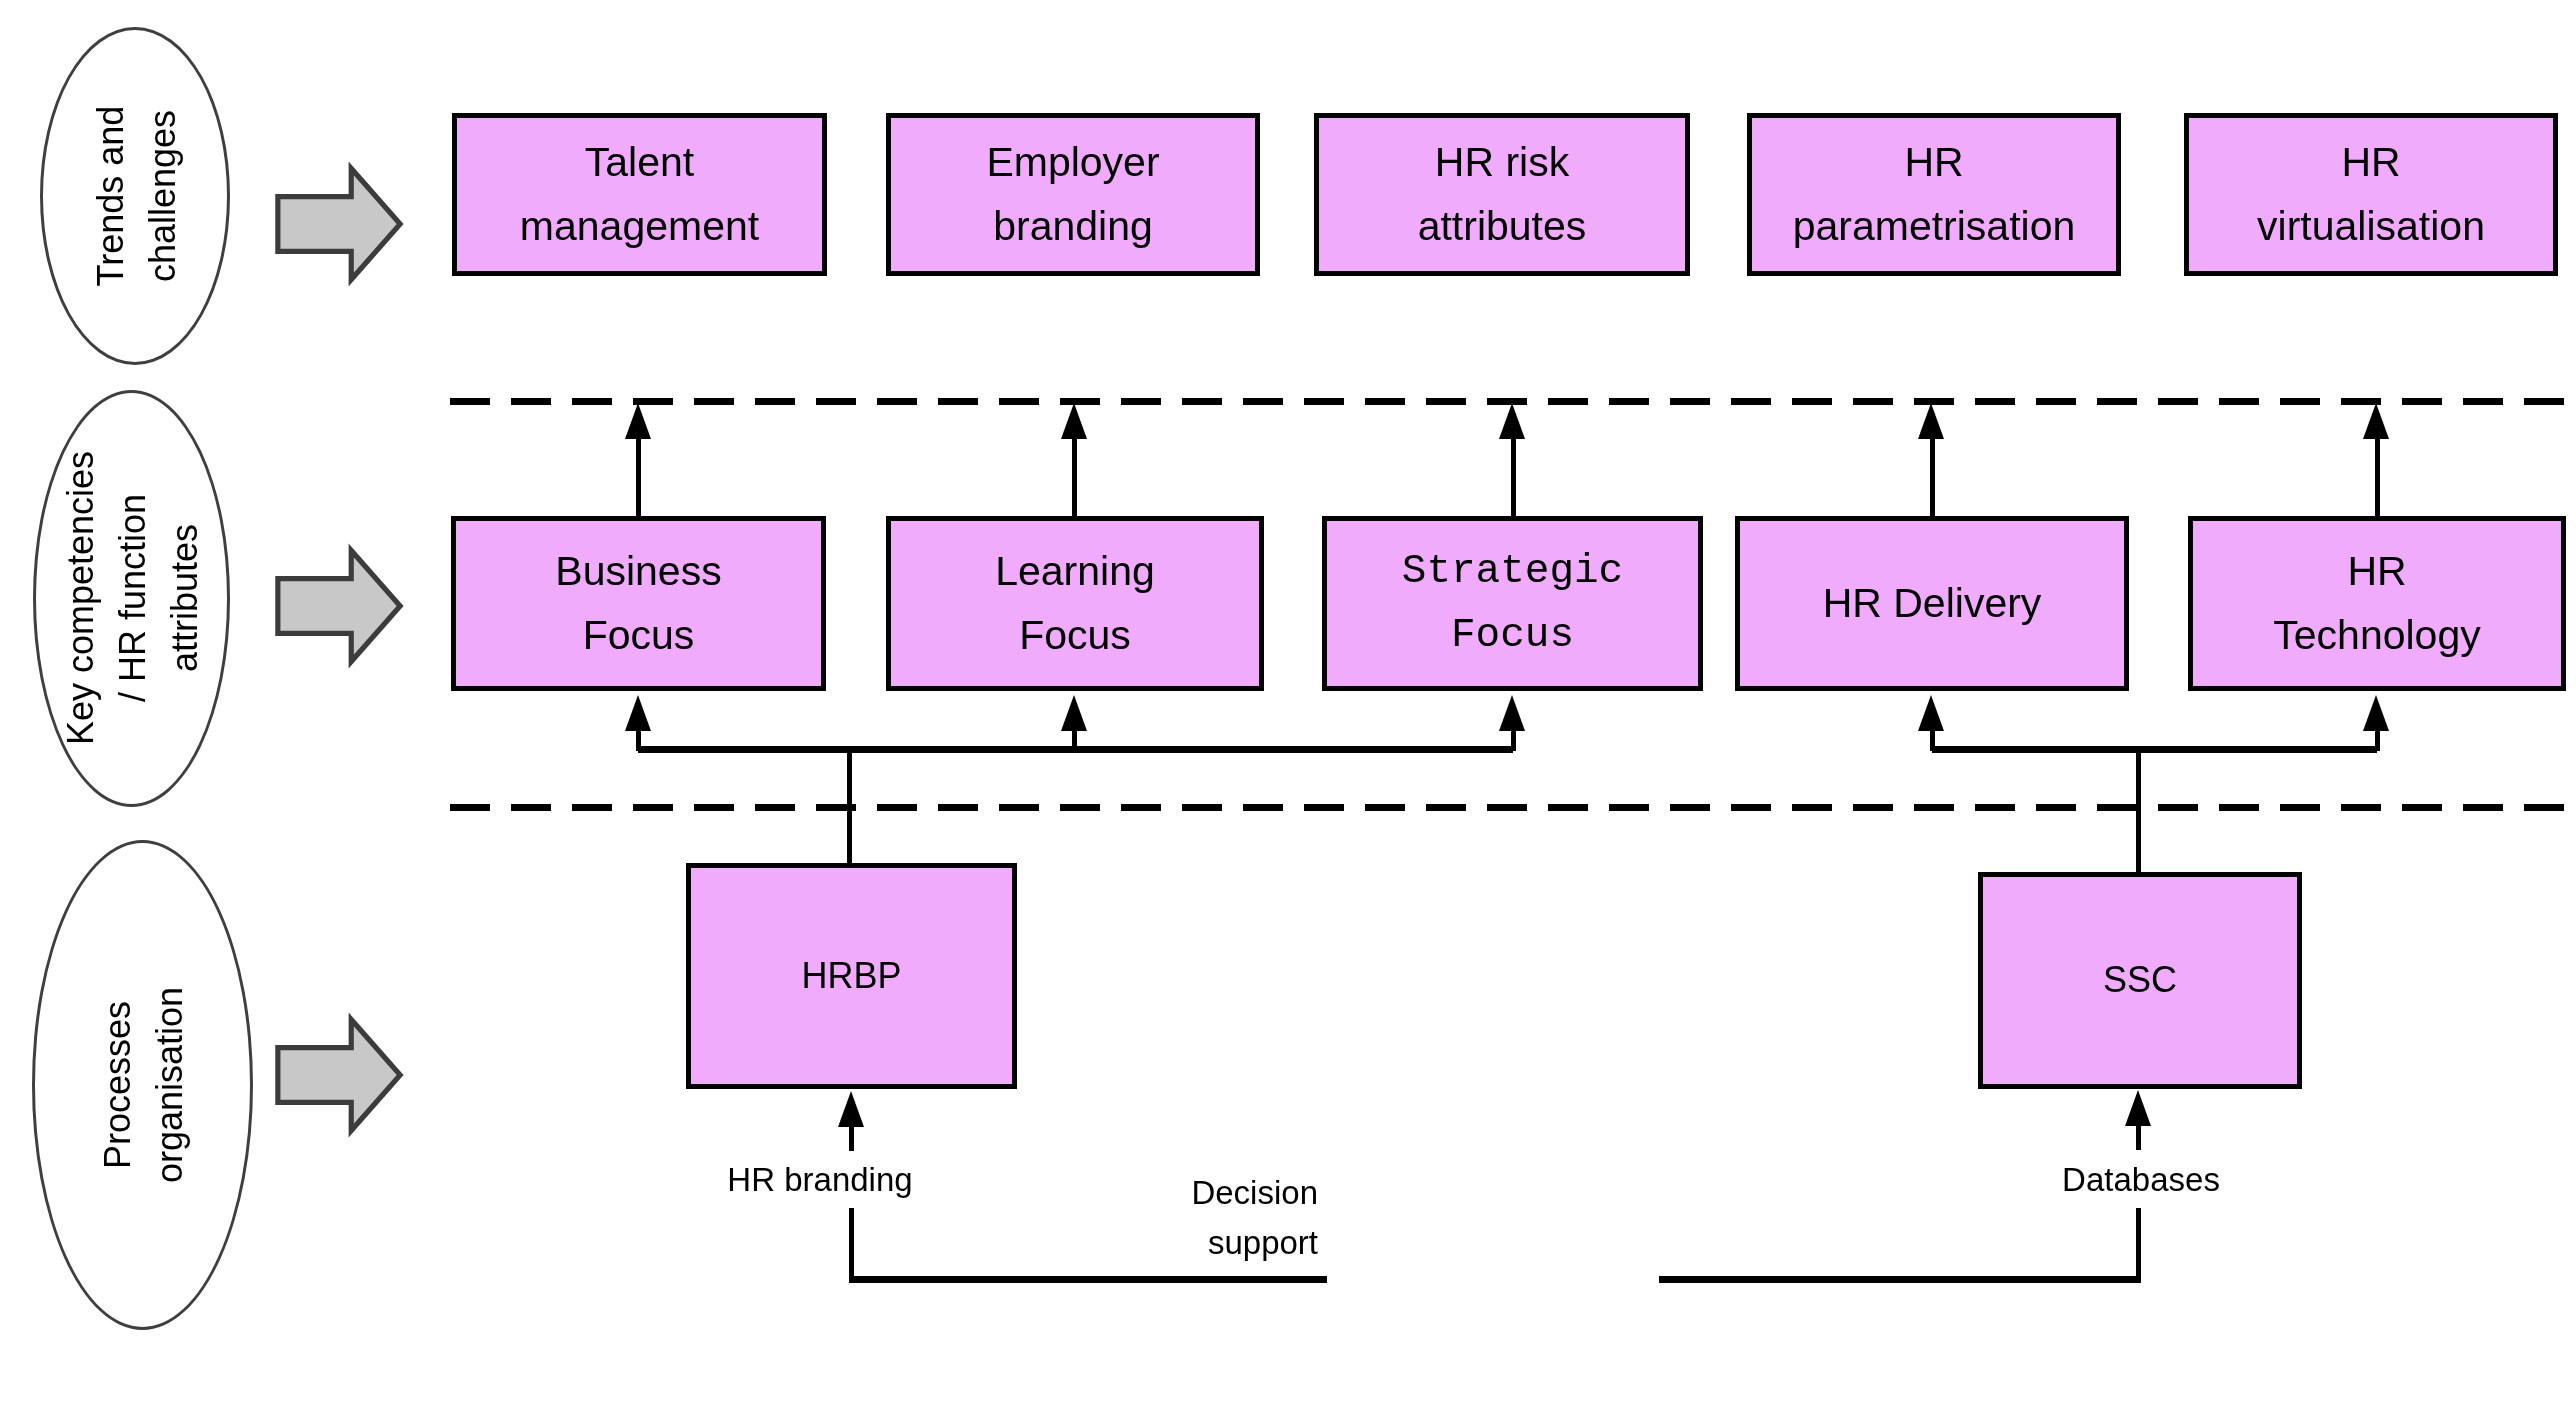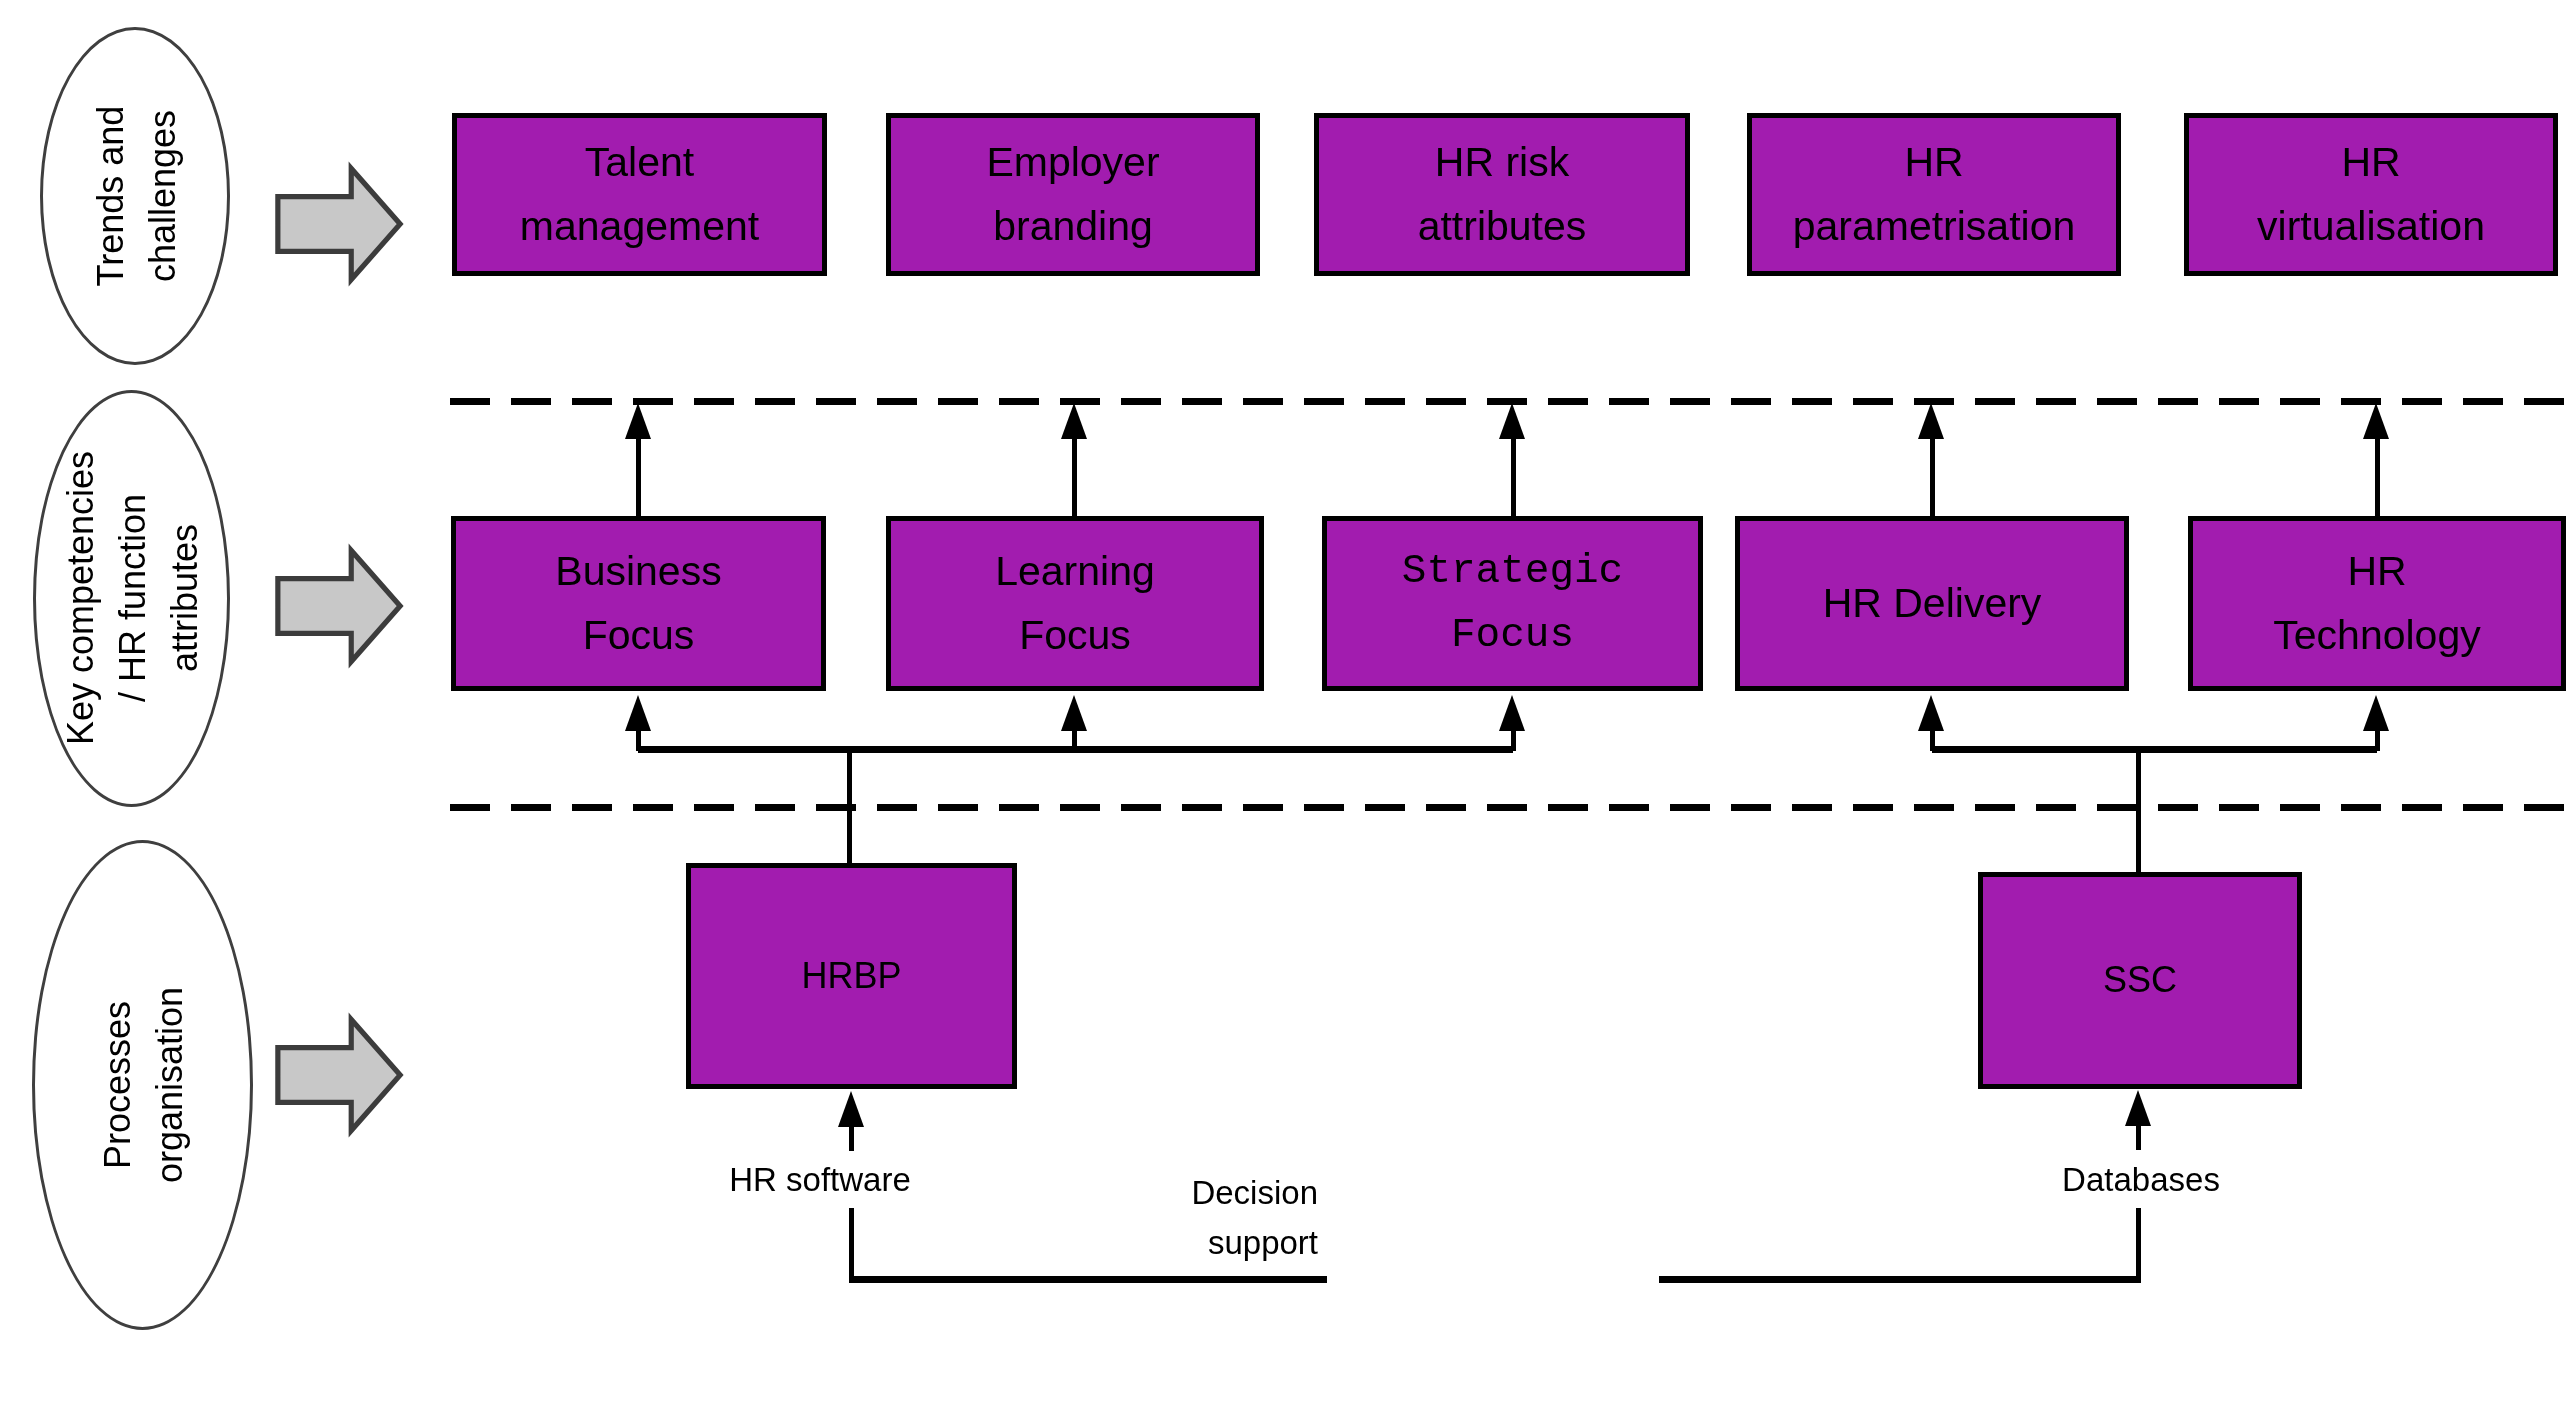--- a/index.html
+++ b/index.html
@@ -11,21 +11,21 @@
     position:absolute; border:3.7px solid #3f3f3f; border-radius:50%;
     background:#fff; box-sizing:border-box;
   }
   .vlabel {
     position:absolute; transform:translate(-50%,-50%) rotate(-90deg);
     font-size:36px; line-height:1.45; text-align:center; white-space:pre-line;
     color:#000;
   }
   .blockarrow { position:absolute; }
   .box {
-    position:absolute; border:5.2px solid #000; background:#a21caf; box-sizing:border-box;
+    position:absolute; border:5.2px solid #000; background:#f0abfc; box-sizing:border-box;
     display:flex; align-items:center; justify-content:center;
   }
   .box-label {
     font-size:41px; line-height:1.55; text-align:center; white-space:pre-line; color:#000;
   }
   .big-label { font-size:36px; line-height:1.3;text-align:center; }
   .dash {
     position:absolute; height:6.7px;
     background:repeating-linear-gradient(90deg,#000 0 40px,rgba(0,0,0,0) 40px 61px);
   }
@@ -150,21 +150,21 @@
 
   <div class="box" style="left:686px; top:863px; width:331px; height:226px;">
     <span class="box-label big-label">HRBP</span>
   </div>
   <div class="box" style="left:1978px; top:872px; width:324px; height:217px;">
     <span class="box-label big-label">SSC</span>
   </div>
 
   <div class="arrow-up" style="left:838px; top:1091px;"></div>
   <div class="vline" style="left:849px; top:1127px; height:24px;"></div>
-  <div class="small-label center-x" style="left:820px; top:1155px;">HR software</div>
+  <div class="small-label center-x" style="left:820px; top:1155px;">HR branding</div>
   <div class="vline" style="left:849px; top:1208px; height:73px;"></div>
   <div class="hline" style="left:849px; top:1276px; width:478px;"></div>
 
   <div class="small-label" style="right:1258px; top:1168px; text-align:right;">Decision
 support</div>
 
   <div class="hline" style="left:1659px; top:1276px; width:482px;"></div>
   <div class="vline" style="left:2136px; top:1208px; height:70px;"></div>
   <div class="small-label center-x" style="left:2141px; top:1155px;">Databases</div>
   <div class="vline" style="left:2136px; top:1125px; height:25px;"></div>

